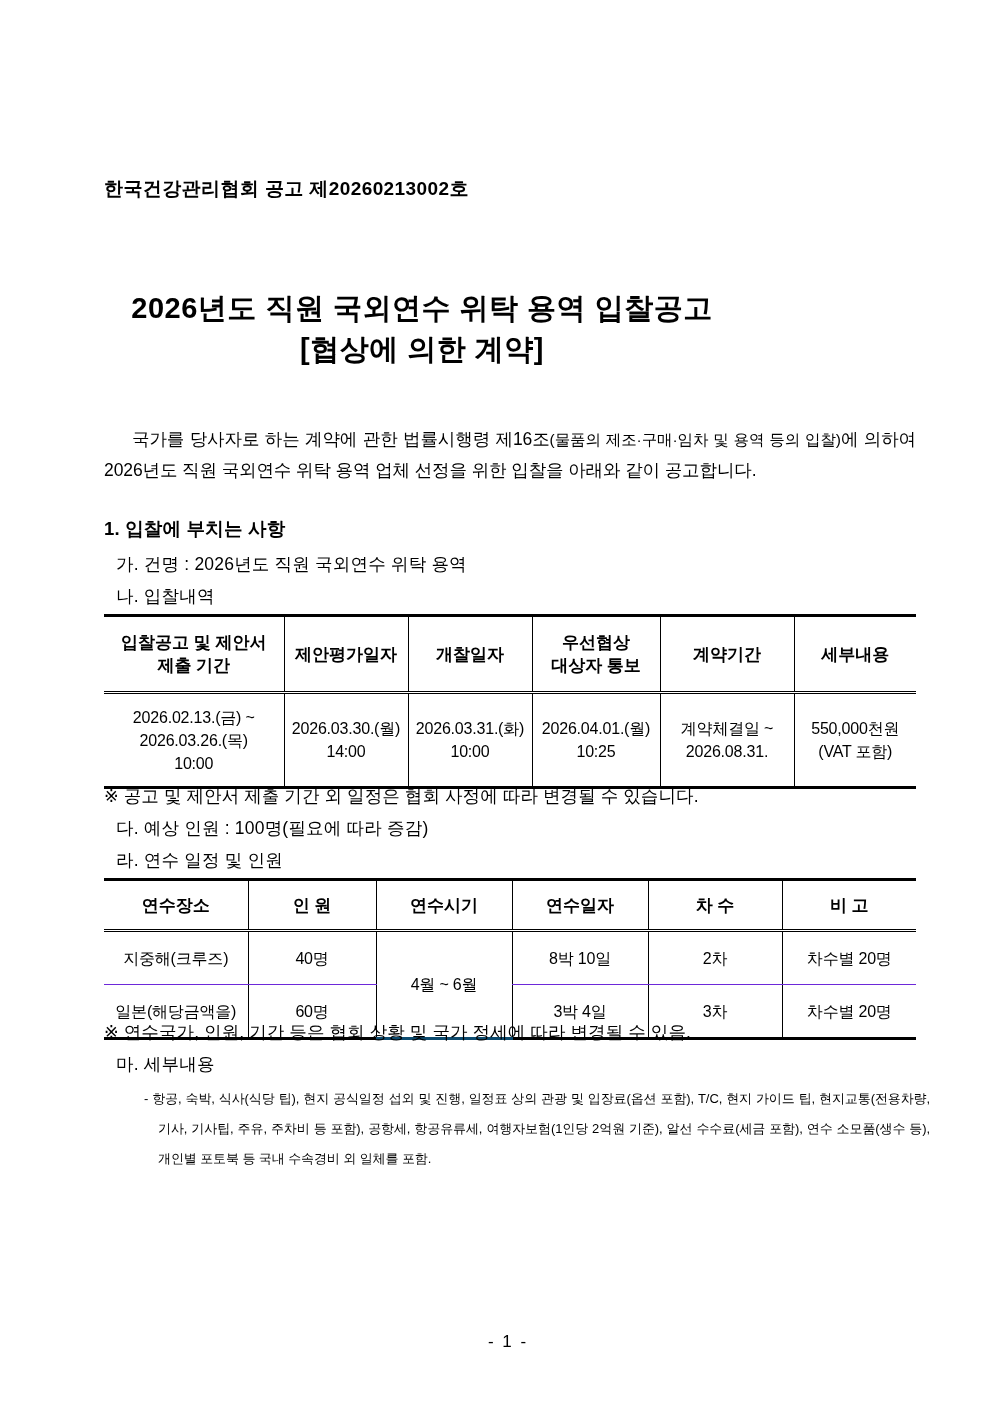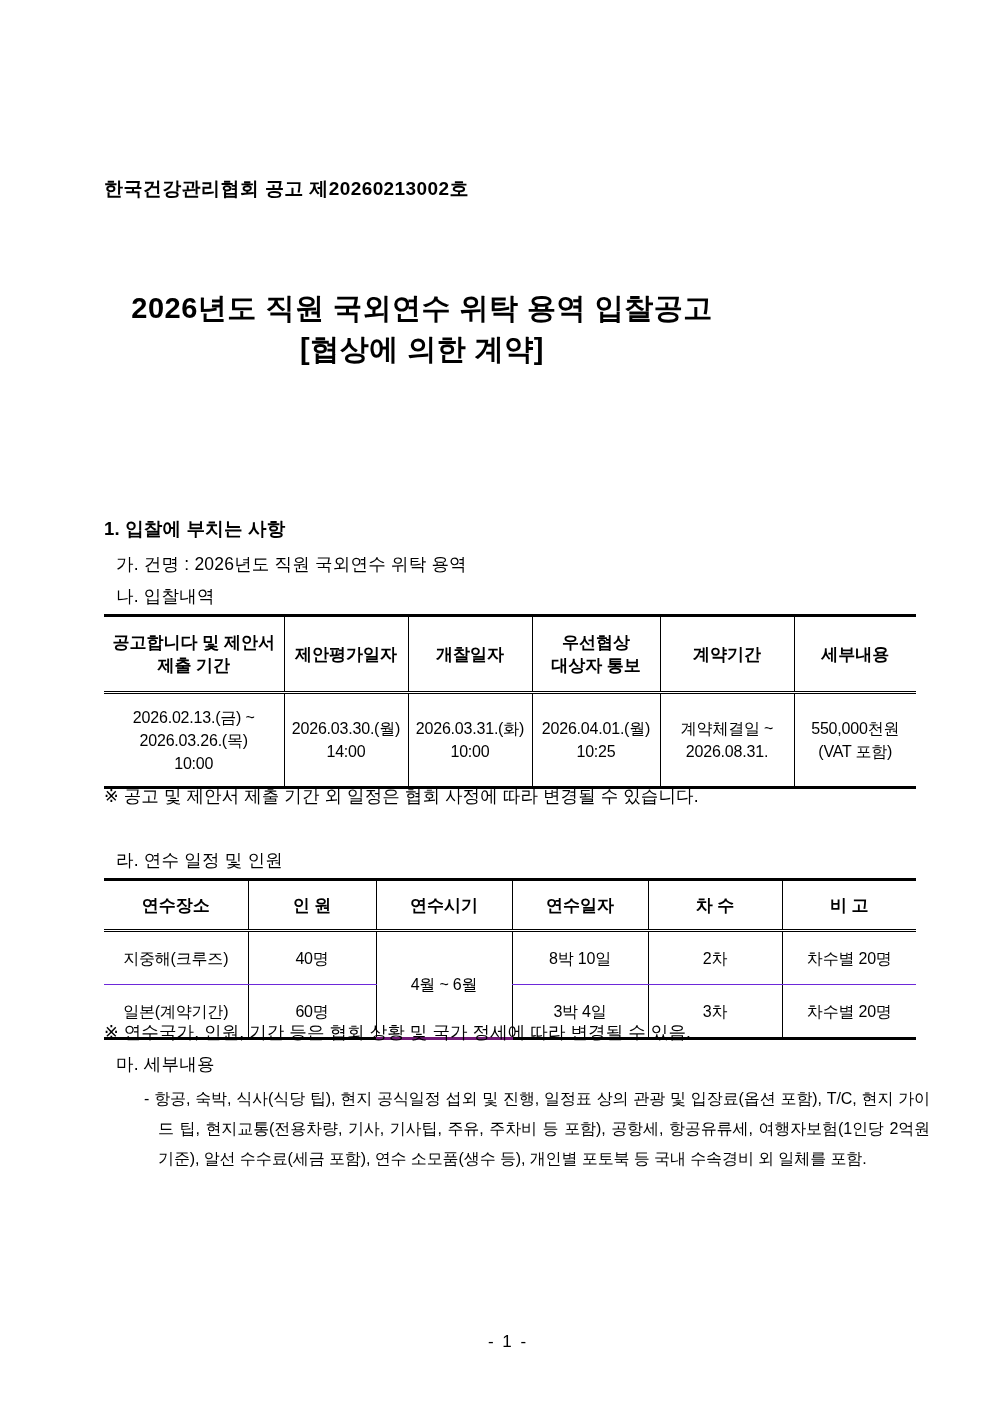--- a/index.html
+++ b/index.html
@@ -137,21 +137,21 @@
 
   .t1 thead td { height: 66px; }
   .t1 tbody td { height: 84px; }
 
   .t2 thead td { height: 40px; }
   .t2 tbody td { height: 44px; }
 
   
   .para {
     position: absolute;
-    font-size: 16px;
+    font-size: 13px;
     line-height: 30px;
     letter-spacing: -0.1px;
     text-align: justify;
     text-justify: inter-character;
   }
 
   
   .page-num {
     position: absolute;
     left: 0;
@@ -167,40 +167,41 @@
 
 <div class="page">
 
   <div class="doc-header">한국건강관리협회 공고 제20260213002호</div>
 
   <div class="title-block">
     <div class="title-line">2026년도 직원 국외연수 위탁 용역 입찰공고</div>
     <div class="title-line">[협상에 의한 계약]</div>
   </div>
 
+  <div class="intro"><span>국가를 당사자로 하는 계약에 관한 법률시행령 제16조</span><span class="small">(물품의 제조·구매·임차 및 용역 등의 입찰)</span><span>에 의하여 2026년도 직원 국외연수 위탁 용역 업체 선정을 위한 입찰을 아래와 같이 공고합니다.</span></div>
 
   <div class="sec-head" style="left:92px; top:516px;">1. 입찰에 부치는 사항</div>
 
   <div class="sub-item" style="left:104px; top:552px;">가. 건명 : 2026년도 직원 국외연수 위탁 용역</div>
 
   <div class="sub-item" style="left:104px; top:584px;">나. 입찰내역</div>
 
   <div class="tbl-wrap" style="top:614px;">
     <table class="doc-table t1">
       <colgroup>
         <col style="width:180px">
         <col style="width:124px">
         <col style="width:124px">
         <col style="width:128px">
         <col style="width:134px">
         <col style="width:122px">
       </colgroup>
       <thead>
         <tr>
-          <td style="white-space:pre-line">공고합니다 및 제안서
+          <td style="white-space:pre-line">입찰공고 및 제안서
 제출 기간</td>
           <td style="white-space:pre-line">제안평가일자</td>
           <td style="white-space:pre-line">개찰일자</td>
           <td style="white-space:pre-line">우선협상
 대상자 통보</td>
           <td style="white-space:pre-line">계약기간</td>
           <td style="white-space:pre-line">세부내용</td>
         </tr>
       </thead>
       <tbody>
@@ -218,20 +219,21 @@
 2026.08.31.</td>
           <td style="white-space:pre-line">550,000천원
 (VAT 포함)</td>
         </tr>
       </tbody>
     </table>
   </div>
 
   <div class="note-line" style="left:92px; top:784px;">※ 공고 및 제안서 제출 기간 외 일정은 협회 사정에 따라 변경될 수 있습니다.</div>
 
+  <div class="sub-item" style="left:104px; top:816px;">다. 예상 인원 : 100명(필요에 따라 증감)</div>
 
   <div class="sub-item" style="left:104px; top:848px;">라. 연수 일정 및 인원</div>
 
   <div class="tbl-wrap" style="top:878px;">
     <table class="doc-table t2">
       <colgroup>
         <col style="width:144px">
         <col style="width:128px">
         <col style="width:136px">
         <col style="width:136px">
@@ -245,27 +247,27 @@
           <td>연수시기</td>
           <td>연수일자</td>
           <td>차 수</td>
           <td>비 고</td>
         </tr>
       </thead>
       <tbody>
         <tr class="mid">
           <td>지중해(크루즈)</td>
           <td>40명</td>
-          <td rowspan="2" style="border-bottom:3px solid #701a75">4월 ~ 6월</td>
+          <td rowspan="2" style="border-bottom:3px solid #0c4a6e">4월 ~ 6월</td>
           <td>8박 10일</td>
           <td>2차</td>
           <td>차수별 20명</td>
         </tr>
         <tr>
-          <td>일본(계약기간)</td>
+          <td>일본(해당금액을)</td>
           <td>60명</td>
           <td>3박 4일</td>
           <td>3차</td>
           <td>차수별 20명</td>
         </tr>
       </tbody>
     </table>
   </div>
 
   <div class="note-line" style="left:92px; top:1020px;">※ 연수국가, 인원, 기간 등은 협회 상황 및 국가 정세에 따라 변경될 수 있음.</div>

